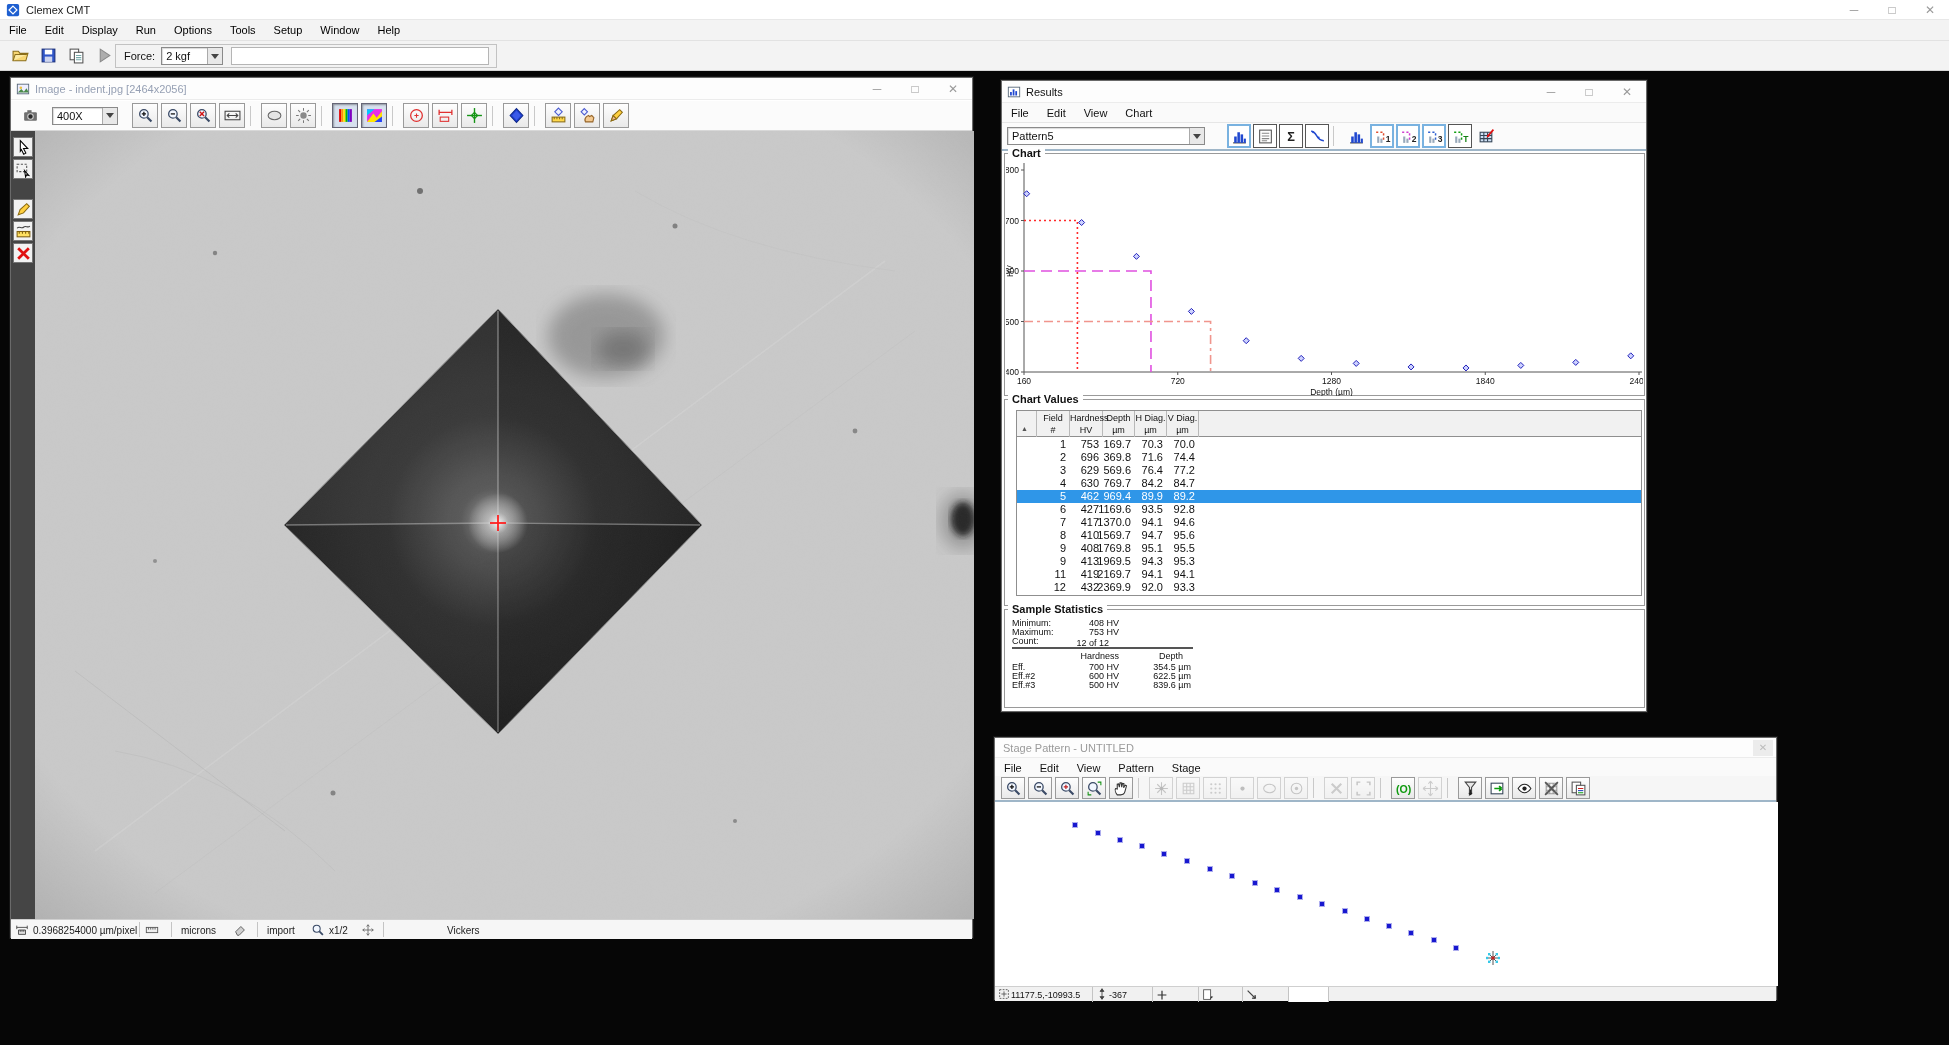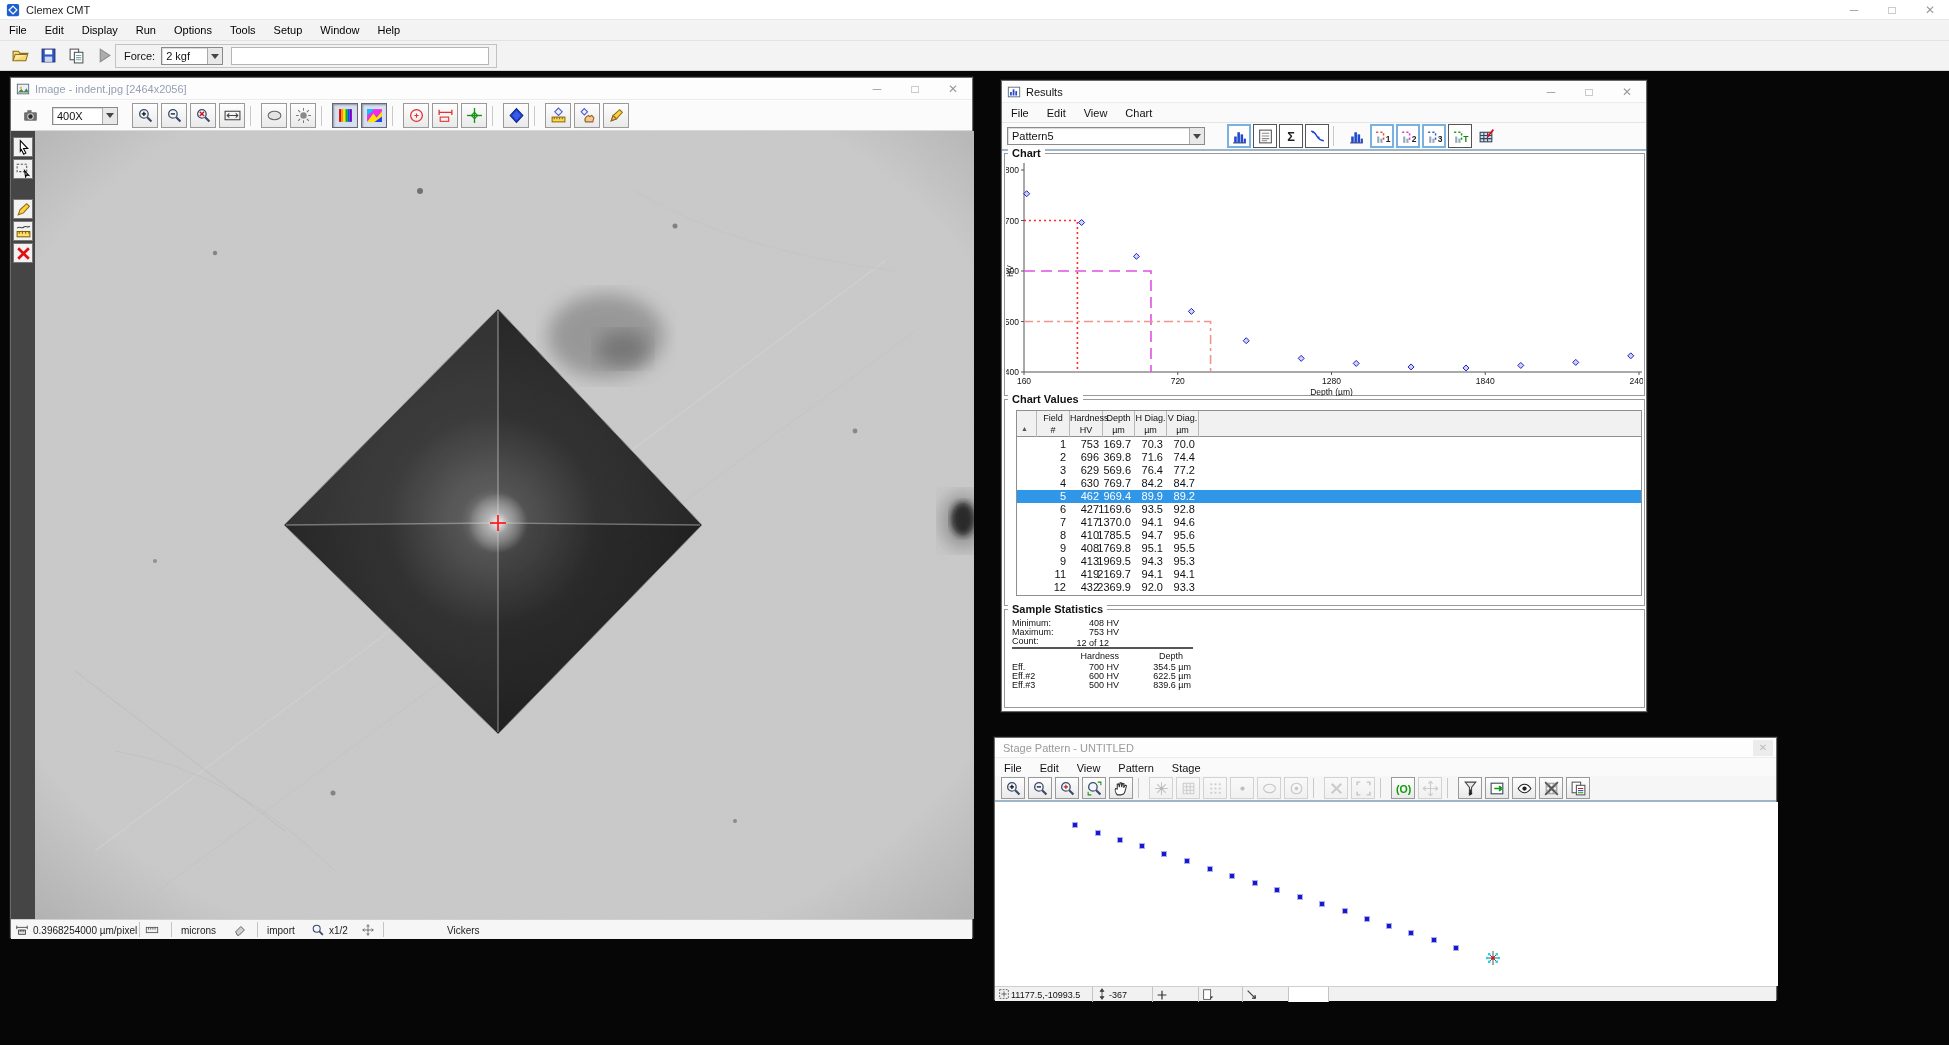--- a/index.html
+++ b/index.html
@@ -673,21 +673,21 @@
               <div class="cv-row" style="top:78px">
                 <span style="left:0;width:49px">7</span>
                 <span style="left:0;width:82px">417</span>
                 <span style="left:0;width:114px">1370.0</span>
                 <span style="left:0;width:146px">94.1</span>
                 <span style="left:0;width:178px">94.6</span>
               </div>
               <div class="cv-row" style="top:91px">
                 <span style="left:0;width:49px">8</span>
                 <span style="left:0;width:82px">410</span>
-                <span style="left:0;width:114px">1785.5</span>
+                <span style="left:0;width:114px">1569.7</span>
                 <span style="left:0;width:146px">94.7</span>
                 <span style="left:0;width:178px">95.6</span>
               </div>
               <div class="cv-row" style="top:104px">
                 <span style="left:0;width:49px">9</span>
                 <span style="left:0;width:82px">408</span>
                 <span style="left:0;width:114px">1769.8</span>
                 <span style="left:0;width:146px">95.1</span>
                 <span style="left:0;width:178px">95.5</span>
               </div>

